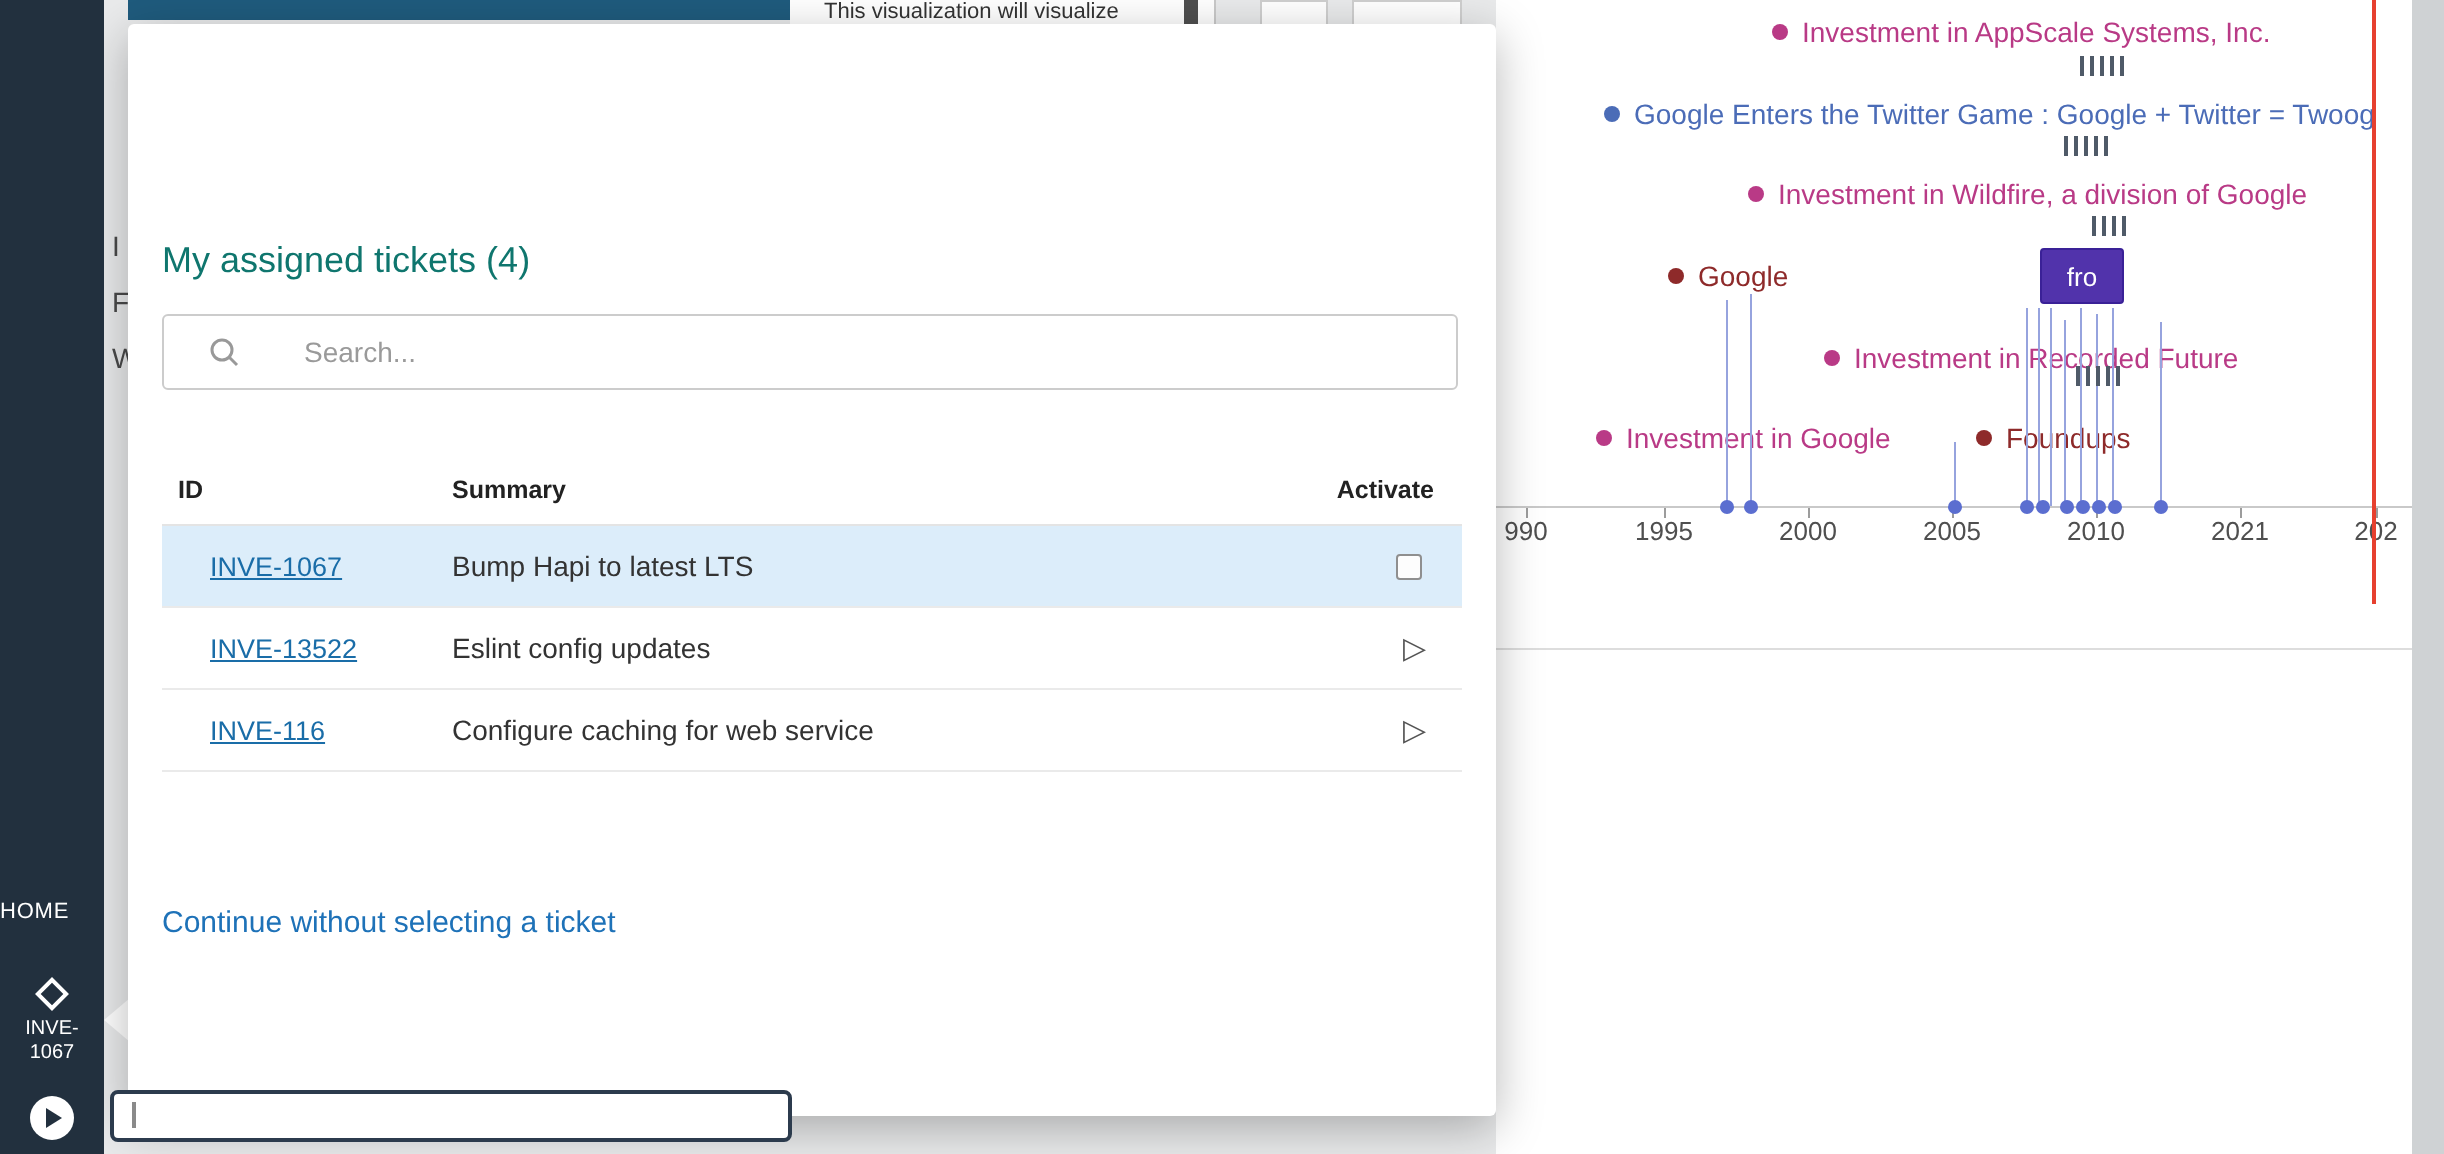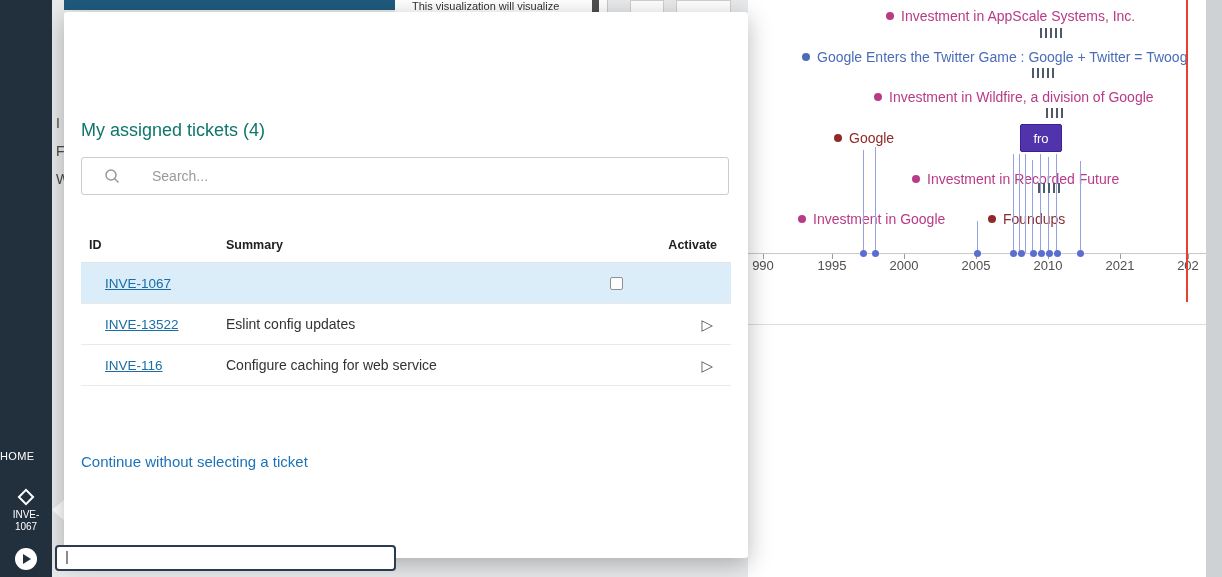--- a/index.html
+++ b/index.html
@@ -216,20 +216,21 @@
 
     <div class="tkt-table">
       <div class="thead">
         <div class="th-id">ID</div>
         <div class="th-summary">Summary</div>
         <div class="th-activate">Activate</div>
       </div>
 
       <div class="trow selected">
         <div class="td-id"><a href="#">INVE-1067</a></div>
+        <div class="td-summary">Bump Hapi to latest LTS</div>
         <div class="td-activate">
             <span class="checkbox"></span>
           </div>
       </div>
       <div class="trow">
         <div class="td-id"><a href="#">INVE-13522</a></div>
         <div class="td-summary">Eslint config updates</div>
         <div class="td-activate">
             <span class="play-tri"></span>
           </div>

